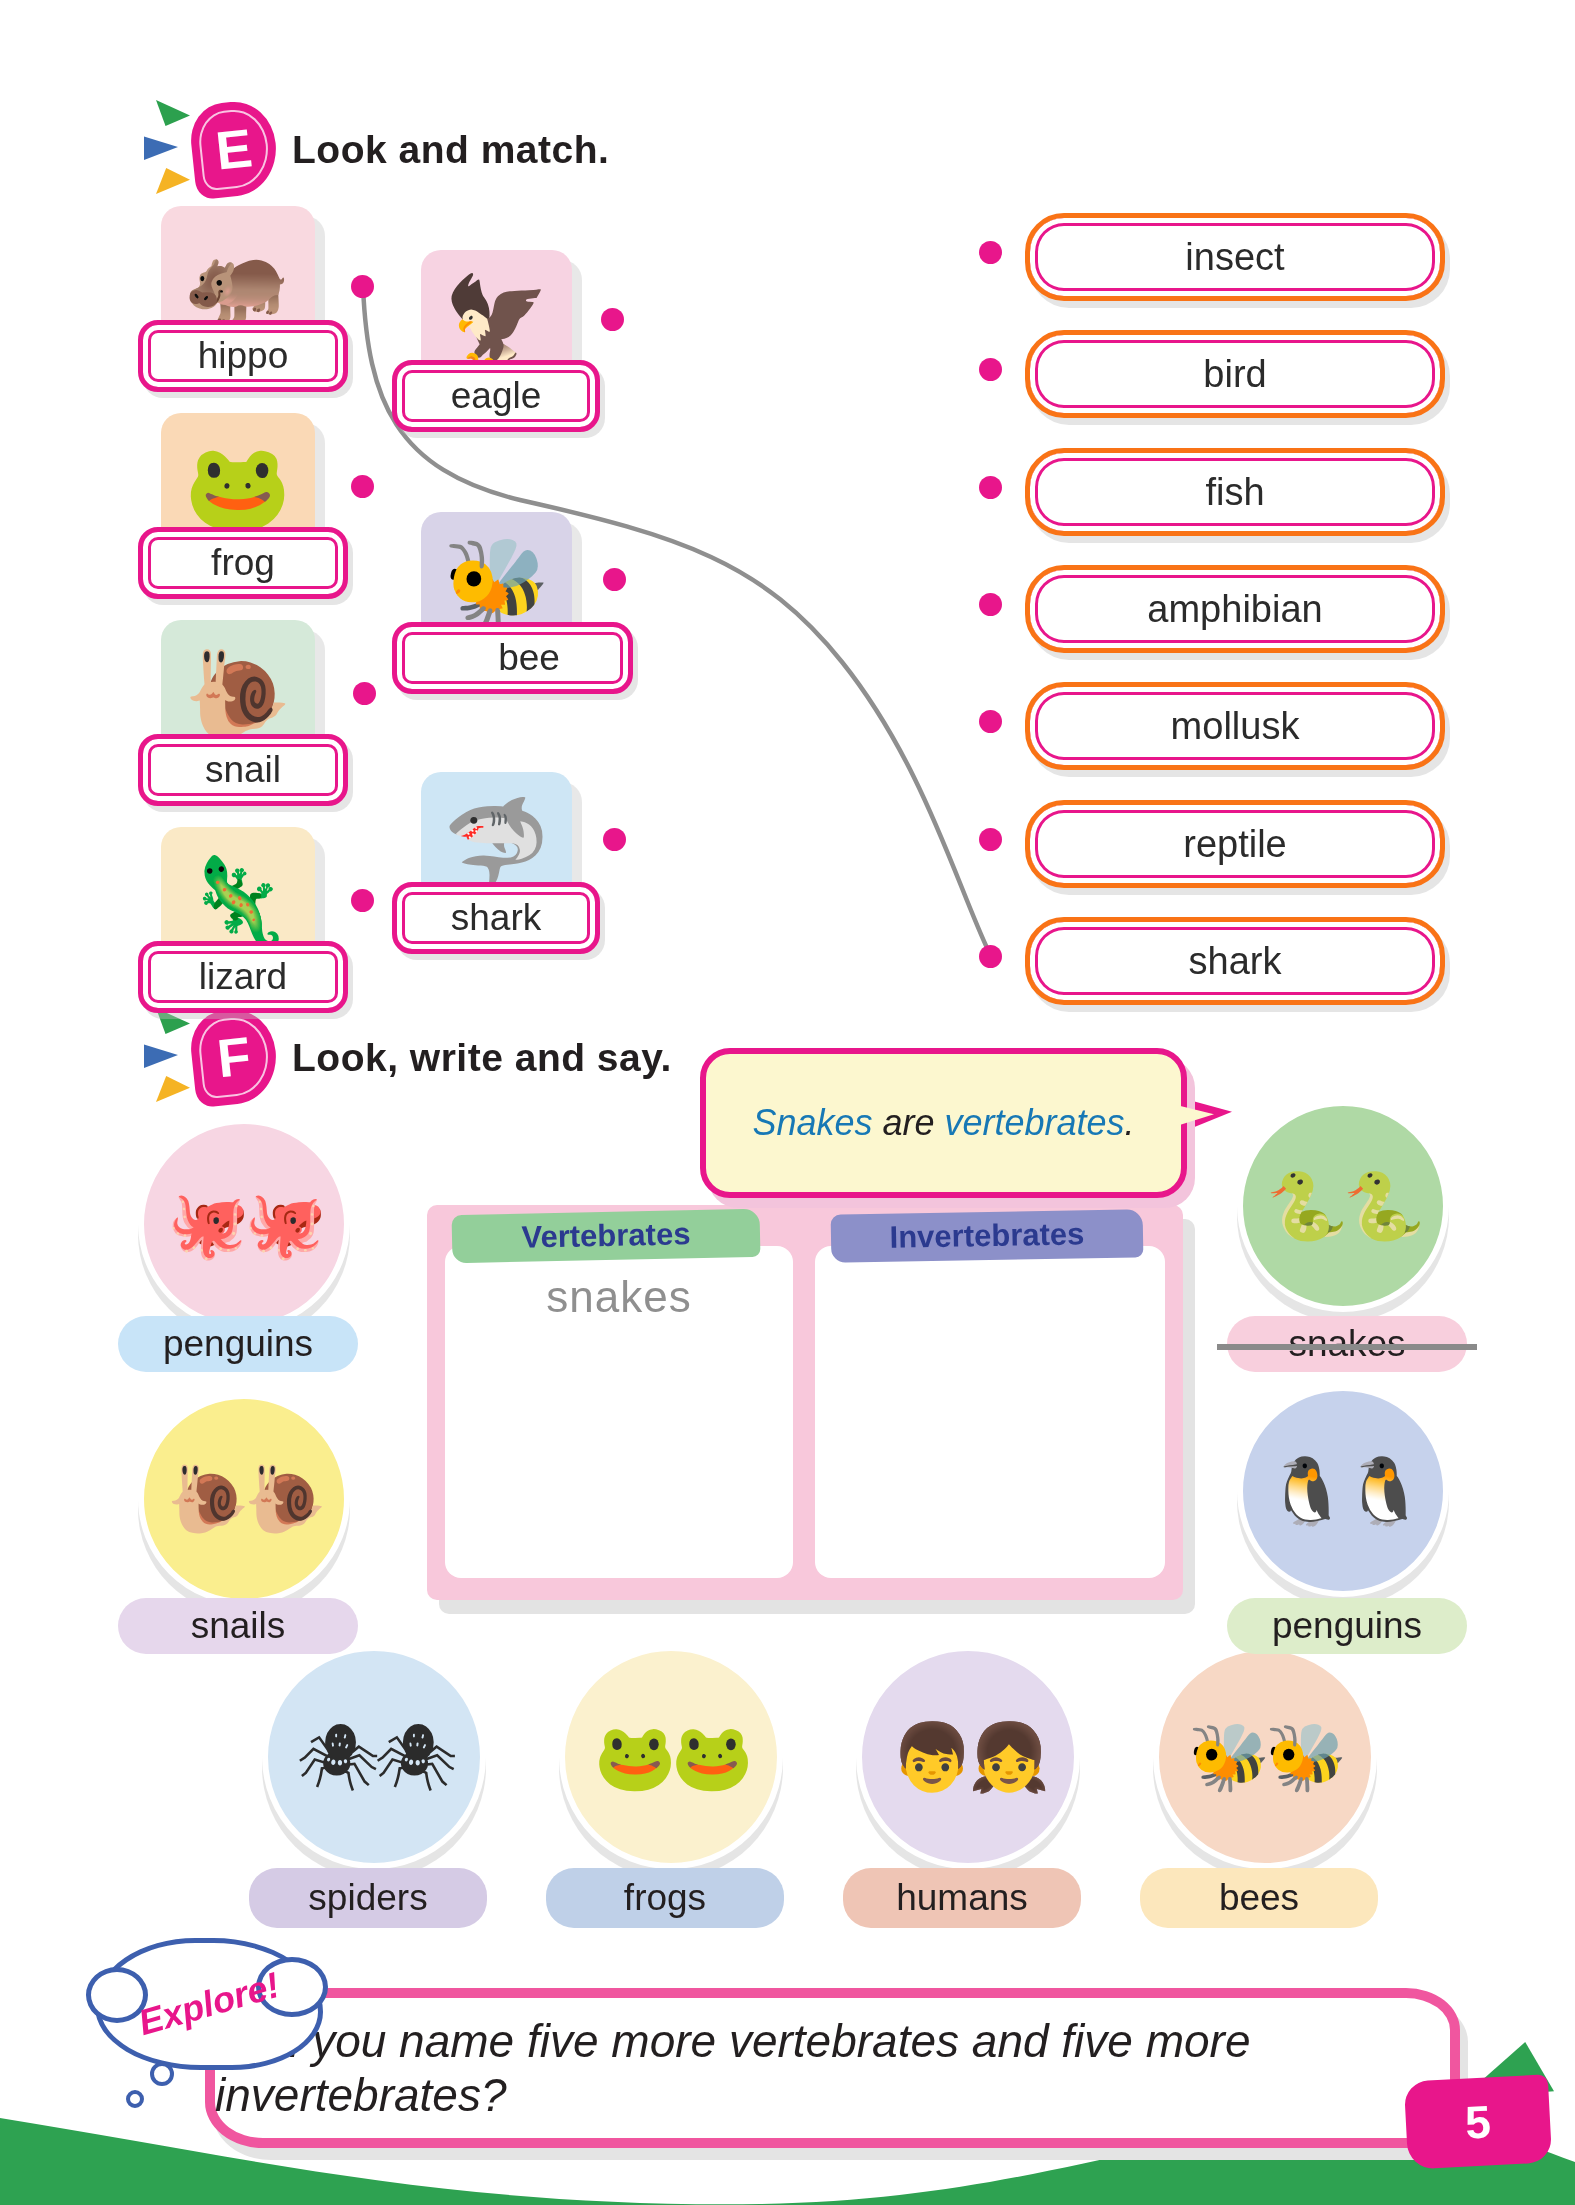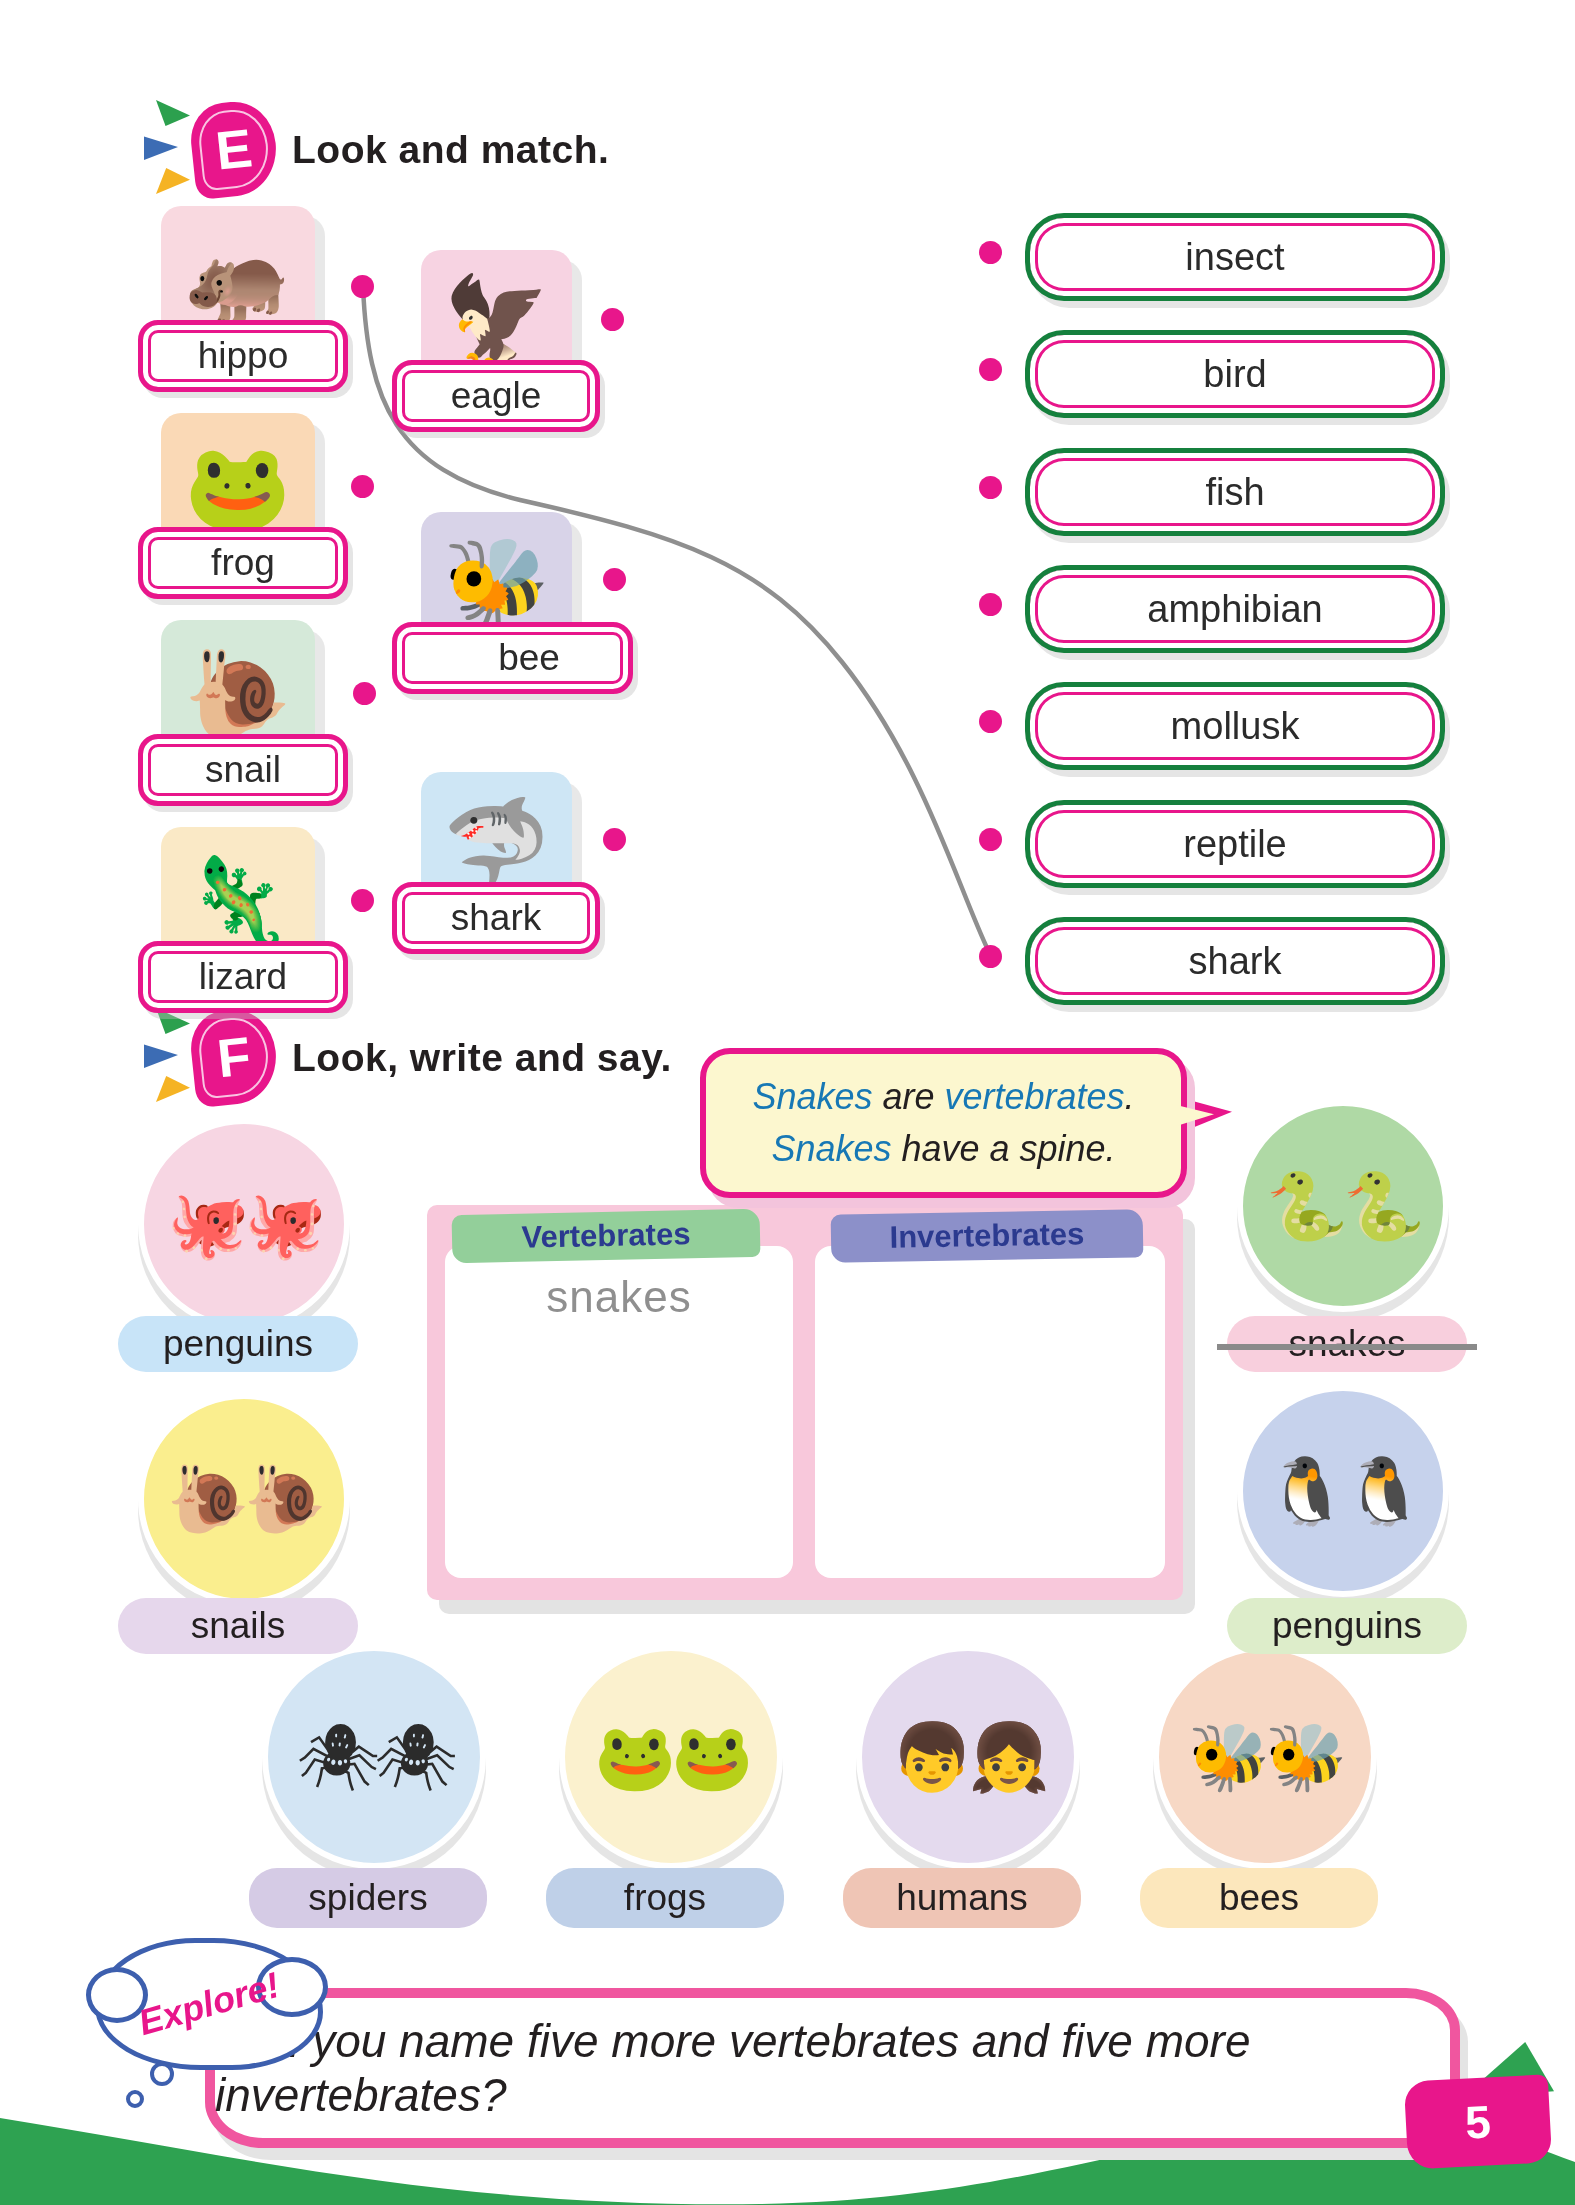--- a/index.html
+++ b/index.html
@@ -40,21 +40,21 @@
   .p-snail {left:138px;top:734px;width:200px;height:62px;}
   .p-lizard{left:138px;top:941px;width:200px;height:62px;}
   .p-eagle {left:392px;top:360px;width:198px;height:62px;}
   .p-bee   {left:392px;top:622px;width:198px;height:62px;padding-left:33px;}
   .p-shark {left:392px;top:882px;width:198px;height:62px;}
 
   .dot{position:absolute;width:23px;height:23px;border-radius:50%;background:#e8168b;z-index:5;}
 
   
   .cat{position:absolute;left:1025px;width:410px;height:78px;background:#fff;
-       border:5px solid #15803d;border-radius:39px;display:flex;align-items:center;justify-content:center;
+       border:5px solid #f97316;border-radius:39px;display:flex;align-items:center;justify-content:center;
        font-size:38px;color:#2b2b2b;
        box-shadow:inset 0 0 0 5px #fff, inset 0 0 0 8px #e8168b, 5px 7px 0 rgba(190,190,190,.4);}
 
   #match-svg{position:absolute;left:0;top:0;width:1575px;height:2205px;z-index:1;pointer-events:none;}
 
   
   .bubble{position:absolute;left:700px;top:1048px;width:475px;height:138px;background:#fcf7cf;
           border:6px solid #e8168b;border-radius:30px;z-index:3;
           display:flex;flex-direction:column;align-items:center;justify-content:center;
           box-shadow:8px 10px 0 #f3c4dc;}
@@ -222,21 +222,20 @@
   <div class="ray g" style="left:156px;top:1008px;"></div>
   <div class="ray b" style="left:144px;top:1042px;"></div>
   <div class="ray y" style="left:156px;top:1076px;"></div>
   <div class="badge" style="left:192px;top:1010px;">F</div>
   <div class="sec-title" style="left:292px;top:1036px;">Look, write and say.</div>
 
   <div class="tail"></div>
   <div class="tail inner"></div>
   <div class="bubble">
     <div class="line"><span class="acc">Snakes </span><span>are </span><span class="acc">vertebrates</span><span>.</span></div>
-    <div class="line"><span class="acc">Snakes </span><span>have a spine.</span></div>
   </div>
 
   <div class="tpanel"></div>
   <div class="tcol v"></div>
   <div class="tcol i"></div>
   <div class="brush green">Vertebrates</div>
   <div class="brush purple">Invertebrates</div>
   <div class="answer">snakes</div>
 
   <div class="fcircle fc-octopuses">

